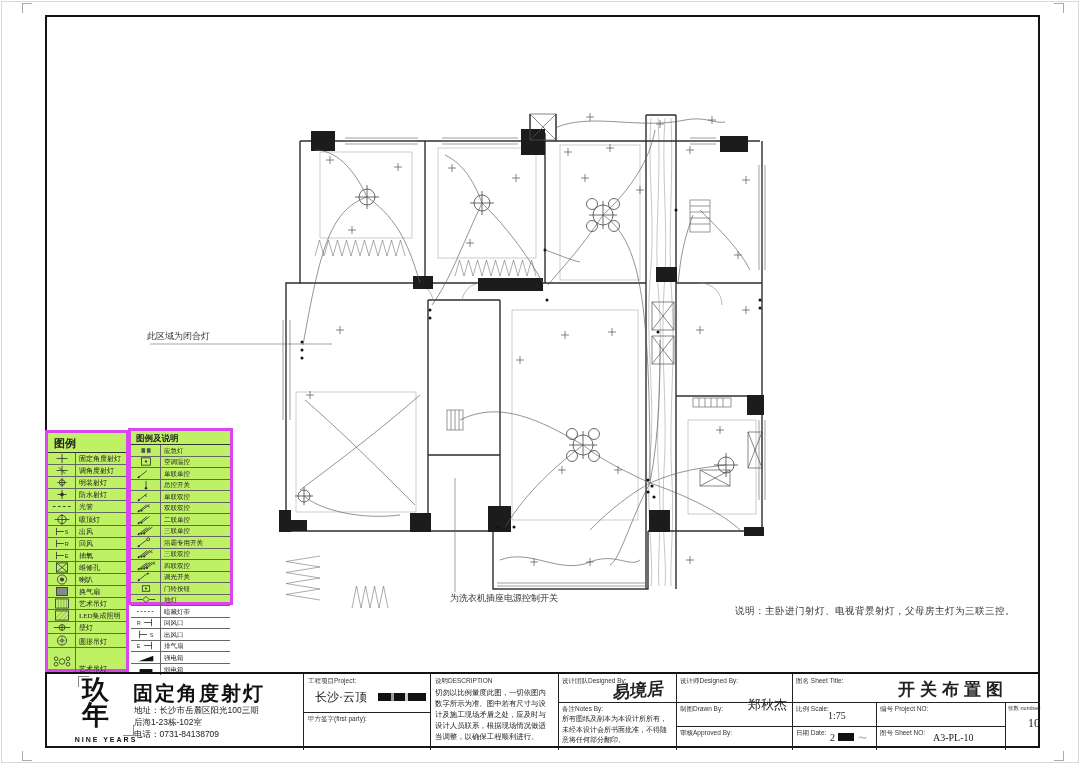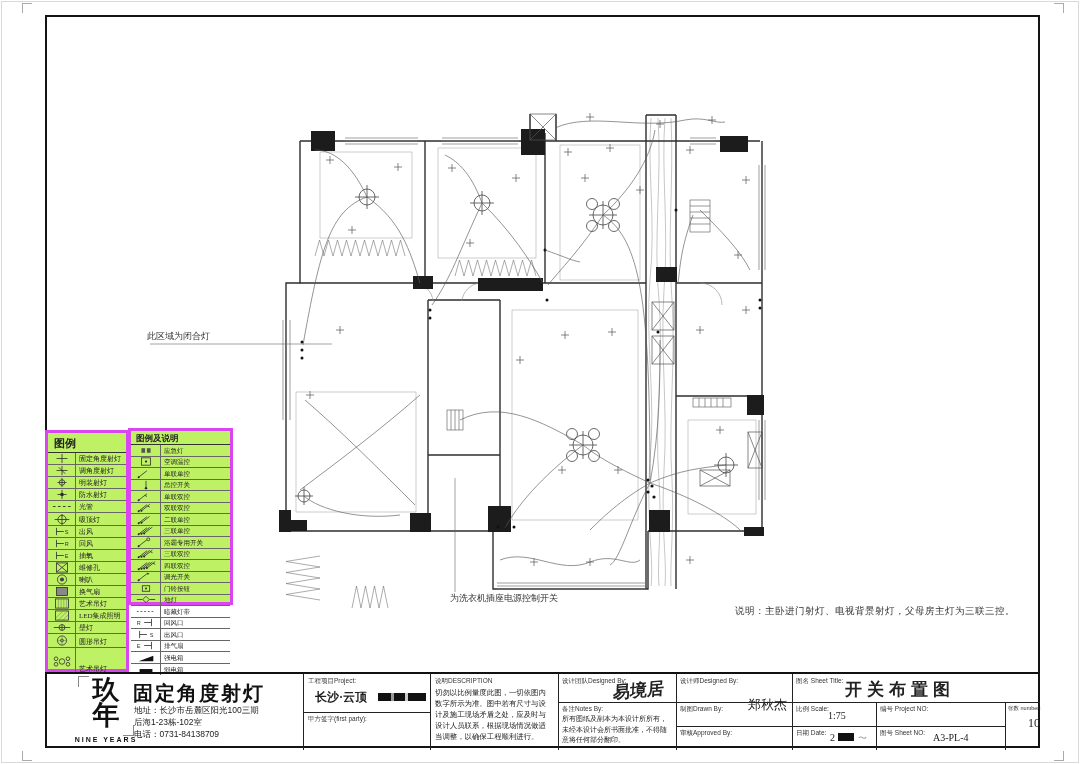--- a/index.html
+++ b/index.html
@@ -38,21 +38,21 @@
   .rt .llb{font-size:6.5px}
   
   .tb{position:absolute;left:45px;top:672px;width:995px;height:76px;border-top:2px solid #111;box-sizing:border-box}
   .vl{position:absolute;width:1px;background:#222;top:0;height:76px}
   .vl.sub{top:28px;height:48px}
   .hl{position:absolute;height:1px;background:#222}
   .lab{position:absolute;font-size:6.5px;color:#333;white-space:nowrap}
   .val{position:absolute;font-family:"Liberation Serif",serif;white-space:nowrap}
   .logo-mark{position:absolute;left:37px;top:4px;width:48px;height:56px;
      font-family:Liberation Serif, serif;font-weight:bold;font-size:27px;line-height:.93;
-     text-align:center;color:#111}
+     text-align:left;color:#111}
   .logo-mark:before,.logo-mark:after{content:"";position:absolute;width:10px;height:10px;border:1px solid #888}
   .logo-mark:before{left:-4px;top:-2px;border-right:none;border-bottom:none}
   .logo-mark:after{right:-4px;bottom:-2px;border-left:none;border-top:none}
   .logo-sub{position:absolute;left:28px;top:62px;width:66px;text-align:center;font-size:7px;letter-spacing:2px;font-weight:bold;color:#111}
   .company{position:absolute;left:88px;top:6px;font-family:"Liberation Serif",serif;font-weight:bold;font-size:20px;letter-spacing:2px;color:#111}
   .addr{position:absolute;left:89px;font-size:8.5px;color:#222;font-family:Liberation Sans, sans-serif}
   .para{position:absolute;font-family:Liberation Serif, serif;font-size:7.4px;line-height:1.5;color:#222}
   .redact{position:absolute;background:#111}
   .redact.striped{background:linear-gradient(90deg,#111 0 28%,#999 28% 34%,#111 34% 56%,#c9c9c9 56% 62%,#111 62% 100%)}
   .script{transform:rotate(-5deg) skewX(-8deg);font-weight:bold}
@@ -669,43 +669,43 @@
     <div class="hl" style="top:38px;left:258px;width:127px"></div>
 
     <div class="logo-mark cn" style="word-break:break-all">玖年</div>
     <div class="logo-sub">NINE YEARS</div>
     <div class="company">固定角度射灯</div>
     <div class="addr" style="top:31px">地址：长沙市岳麓区阳光100三期</div>
     <div class="addr" style="top:43px">后海1-23栋-102室</div>
     <div class="addr" style="top:55px">电话：0731-84138709</div>
 
     <div class="lab" style="left:263px;top:3px">工程项目Project:</div>
-    <div class="val cn" style="left:270px;top:15px;font-size:12px;font-weight:bold">长沙·云顶</div>
+    <div class="val cn" style="left:270px;top:15px;font-size:12px;font-weight:normal">长沙·云顶</div>
     <div class="redact striped" style="left:333px;top:19px;width:48px;height:8px"></div>
     <div class="lab" style="left:263px;top:41px">甲方签字(first party):</div>
 
     <div class="lab" style="left:390px;top:3px">说明DESCRIPTION</div>
     <div class="para" style="left:390px;top:13px;width:118px">切勿以比例量度此图，一切依图内数字所示为准。图中若有尺寸与设计及施工现场矛盾之处，应及时与设计人员联系，根据现场情况做适当调整，以确保工程顺利进行。</div>
 
     <div class="lab" style="left:517px;top:3px">设计团队Designed By:</div>
     <div class="val cn script" style="left:568px;top:5px;font-size:17px">易境居</div>
     <div class="lab" style="left:635px;top:3px">设计师Designed By:</div>
     <div class="val cn" style="left:703px;top:22px;font-size:13px">郑秋杰</div>
     <div class="lab" style="left:517px;top:31px">备注Notes By:</div>
     <div class="para" style="left:517px;top:40px;width:110px;font-size:7px">所有图纸及副本为本设计所所有，未经本设计会所书面批准，不得随意将任何部分翻印。</div>
     <div class="lab" style="left:635px;top:31px">制图Drawn By:</div>
     <div class="lab" style="left:635px;top:55px">审核Approved By:</div>
 
     <div class="lab" style="left:751px;top:3px">图名 Sheet Title:</div>
-    <div class="val cn" style="left:747px;top:4px;width:216px;text-align:center;font-size:17px;font-weight:bold;letter-spacing:5px">开关布置图</div>
+    <div class="val cn" style="left:747px;top:4px;width:216px;text-align:right;font-size:17px;font-weight:bold;letter-spacing:5px">开关布置图</div>
     <div class="lab" style="left:751px;top:31px">比例 Scale:</div>
     <div class="val" style="left:783px;top:36px;font-size:10px">1:75</div>
     <div class="lab" style="left:835px;top:31px">编号 Project NO:</div>
     <div class="lab" style="left:751px;top:55px">日期 Date:</div>
     <div class="val" style="left:785px;top:58px;font-size:10px">2</div>
     <div class="redact" style="left:793px;top:59px;width:16px;height:8px"></div>
     <div class="val" style="left:813px;top:58px;font-size:9px;color:#999">〜</div>
     <div class="lab" style="left:835px;top:55px">图号 Sheet NO:</div>
-    <div class="val" style="left:888px;top:58px;font-size:10px">A3-PL-4</div>
+    <div class="val" style="left:888px;top:58px;font-size:10px">A3-PL-10</div>
     <div class="lab" style="left:963px;top:31px;font-size:5.5px">张数 number:</div>
     <div class="val" style="left:960px;top:42px;width:35px;text-align:right;font-size:12px">10</div>
   </div>
 </div>
 
 </body></html>

